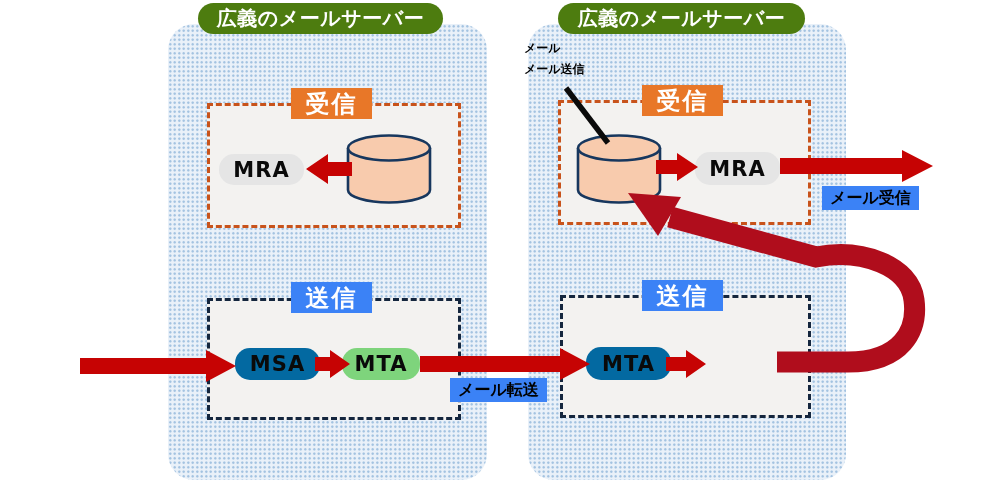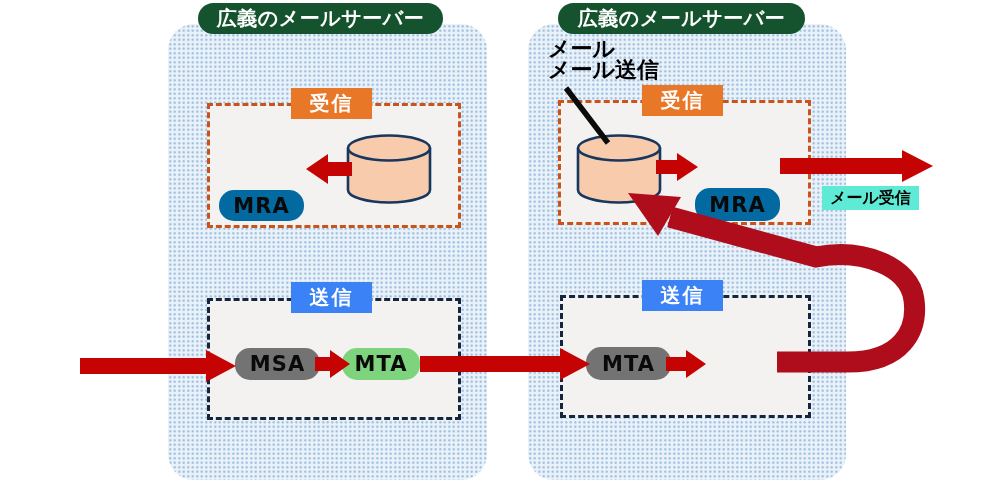--- a/index.html
+++ b/index.html
@@ -13,73 +13,73 @@
     position:absolute;top:24px;height:456px;border-radius:26px;
     background-color:#eaf1f9;
     background-image:radial-gradient(#9fc0df 1.2px, rgba(0,0,0,0) 1.3px);
     background-size:4.5px 4.5px;
   }
   #bigbox-left{left:168px;width:319px;}
   #bigbox-right{left:528px;width:318px;}
   
   .title-pill{
     position:absolute;top:3px;height:31px;border-radius:16px;
-    background:#14532d;color:#ffffff;font-weight:bold;font-size:20px;
+    background:#4d7c0f;color:#ffffff;font-weight:bold;font-size:20px;
     display:flex;align-items:center;justify-content:center;
     letter-spacing:0.5px;white-space:nowrap;
   }
   #title-left{left:198px;width:245px;}
   #title-right{left:558px;width:247px;}
   
   .section-box{position:absolute;background:#f3f2f0;}
   .section-box.receive{border:3px dashed #C8531B;}
   .section-box.send{border:3px dashed #14263E;}
   #recv-left{left:207px;top:103px;width:248px;height:119px;}
   #send-left{left:207px;top:298px;width:248px;height:116px;}
   #recv-right{left:558px;top:100px;width:247px;height:119px;}
   #send-right{left:560px;top:295px;width:245px;height:117px;}
   
   .section-label{
     position:absolute;height:31px;width:81px;color:#fff;font-weight:bold;
-    font-size:20px;display:flex;align-items:center;justify-content:center;
+    font-size:24px;display:flex;align-items:center;justify-content:center;
     letter-spacing:2px;
   }
   .section-label.receive{background:#E87728;}
   .section-label.send{background:#3b82f6;}
   #label-recv-left{left:291px;top:88px;}
   #label-send-left{left:291px;top:282px;}
   #label-recv-right{left:642px;top:85px;}
   #label-send-right{left:642px;top:280px;}
   
   .pill{
     position:absolute;border-radius:15px;color:#0a0a0a;font-weight:bold;
     font-size:21px;display:flex;align-items:center;justify-content:center;
     letter-spacing:1px;
   }
-  .pill.peach{background:#0369a1;margin-top:36px;}
-  .pill.green-light{background:#737373;}
+  .pill.peach{background:#e5e5e5;}
+  .pill.green-light{background:#0369a1;}
   .pill.green{background:#7ED47C;}
   #pill-mra-left {left:219px;top:154px;width:85px;height:31px;}
   #pill-msa      {left:235px;top:348px;width:85px;height:32px;}
   #pill-mta-left {left:342px;top:348px;width:78px;height:32px;}
   #pill-mta-right{left:586px;top:347px;width:85px;height:33px;}
   #pill-mda      {left:694px;top:347px;width:87px;height:33px;}
   #pill-mra-right{left:695px;top:152px;width:85px;height:33px;}
   
   .flow-label{
-    position:absolute;background:#5eead4;color:#000;font-weight:bold;
+    position:absolute;background:#3b82f6;color:#000;font-weight:bold;
     font-size:16px;padding:2px 8px;white-space:nowrap;line-height:20px;
   }
   #flow-send{left:100px;top:378px;}
   #flow-transfer{left:450px;top:378px;}
   #flow-receive{left:822px;top:186px;}
   
   #mailbox-annotation{
     position:absolute;left:524px;top:38px;color:#000;font-weight:bold;
-    font-size:22px;line-height:21px;white-space:pre-line;margin-left:24px;
+    font-size:12px;line-height:21px;white-space:pre-line;
   }
   
   svg.overlay{position:absolute;left:0;top:0;pointer-events:none;}
 </style>
 </head>
 <body>
 
 <div id="stage">
 
   <div class="bigbox" id="bigbox-left"></div>
@@ -130,17 +130,18 @@
     <polygon fill="#C60303" points="780,158 902,158 902,150 933,166 902,182 902,174 780,174"></polygon>
 
     <polygon fill="#C60303" points="352,162 328,162 328,154 306,169 328,184 328,176 352,176"></polygon>
 
     <path d="M 777 362 L 848 362 C 902 362 918 330 914 300 C 910 266 862 248 816 257 L 670 217" fill="none" stroke="#B00D1C" stroke-width="21"></path>
     <polygon fill="#B00D1C" points="628,193 681,197 658,236"></polygon>
 
     <line x1="566" y1="88" x2="608" y2="143" stroke="#0a0a0a" stroke-width="5.5"></line>
   </svg>
 
+  <div class="flow-label" id="flow-transfer">メール転送</div>
   <div class="flow-label" id="flow-receive">メール受信</div>
 
   <div id="mailbox-annotation"><span>メール</span><br><span>メール送信</span></div>
 
 </div>
 
 </body></html>

